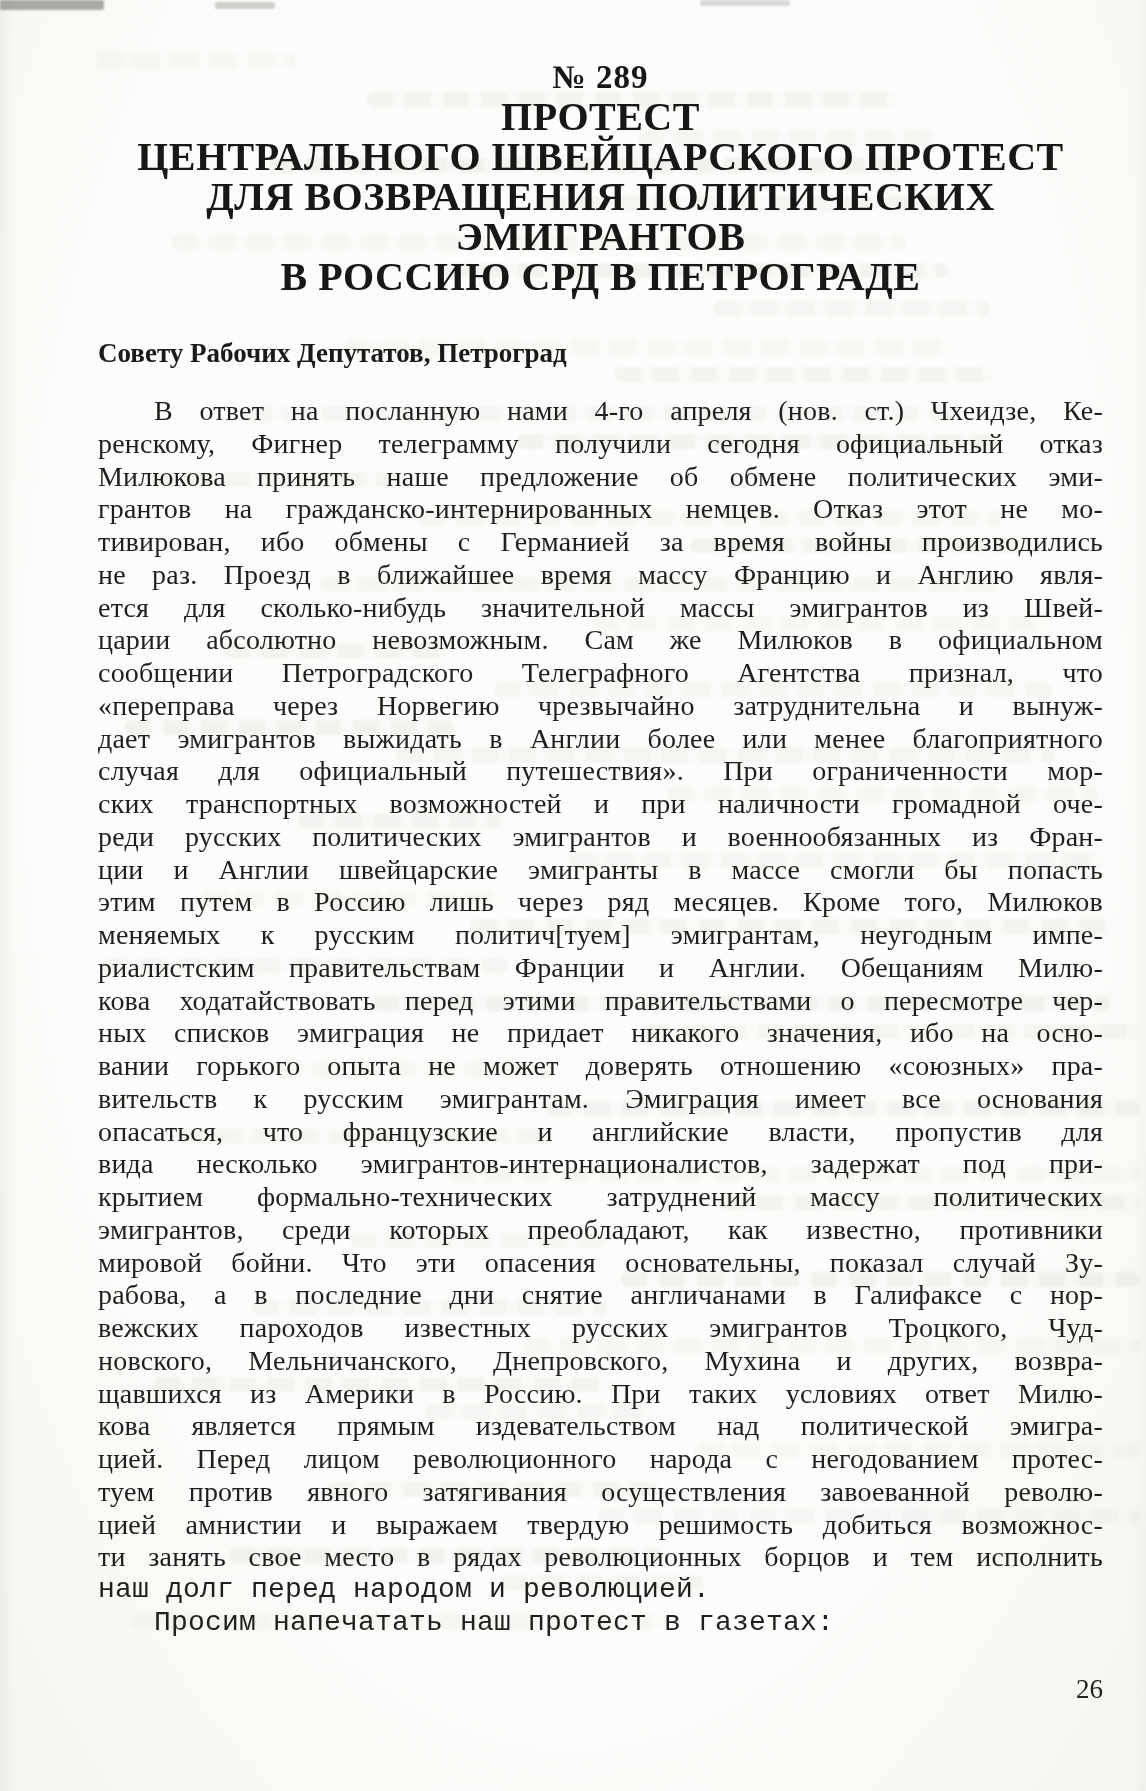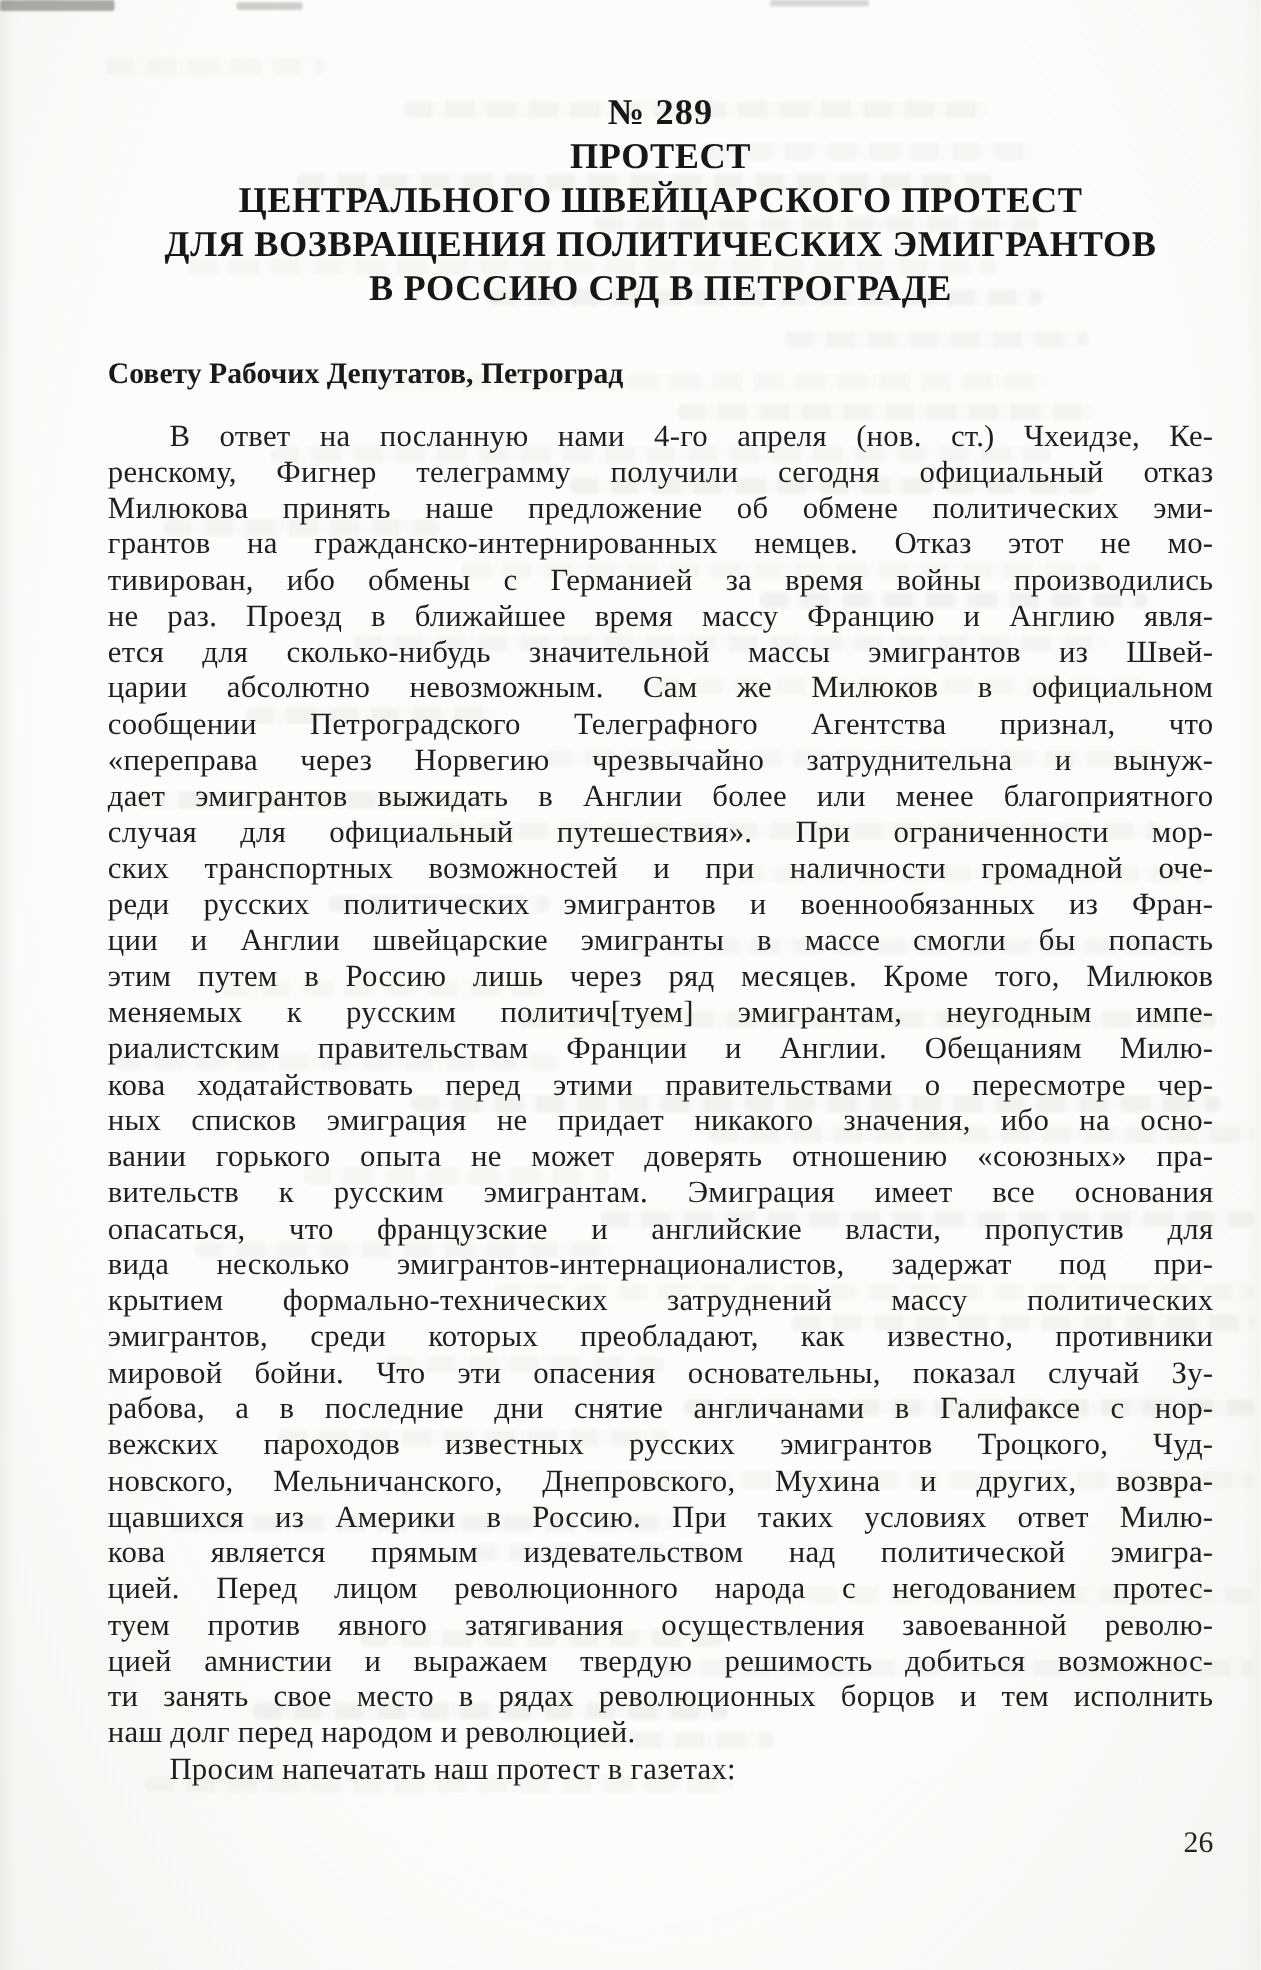--- a/index.html
+++ b/index.html
@@ -39,34 +39,34 @@
     position: absolute;
     filter: blur(1px);
     background: #4a4a46;
     border-radius: 2px;
   }
   .content {
     position: relative;
     z-index: 1;
   }
   .doc-number {
-    padding-top: 83px;
+    padding-top: 57px;
     margin: 0 43px 0 98px;
     text-align: center;
     font-weight: bold;
     font-size: 33px;
     line-height: 40px;
     letter-spacing: 1px;
     color: #171715;
   }
   .title {
     margin: 0 43px 0 98px;
     text-align: center;
     font-weight: bold;
-    font-size: 33px;
+    font-size: 40px;
     line-height: 40px;
     letter-spacing: 0.5px;
     color: #171715;
   }
   .addressee {
     margin: 38px 43px 0 98px;
     text-align: left;
     font-weight: bold;
     font-size: 27px;
     line-height: 36px;
@@ -79,21 +79,21 @@
   .body-line {
     font-size: 28px;
     line-height: 32.75px;
     height: 32.75px;
     white-space: nowrap;
     text-align: justify;
     text-align-last: justify;
     letter-spacing: 0.2px;
   }
   .body-line.indent { text-indent: 56px; }
-  .body-line.flush  { text-align-last: left; }
+  .body-line.flush  { text-align-last: left; font-family: Liberation Mono, monospace; }
   .page-number {
     margin-top: 34px;
     margin-left: 98px;
     width: 1005px;
     text-align: right;
     font-size: 27px;
     color: #232321;
   }
 </style>
 </head>

